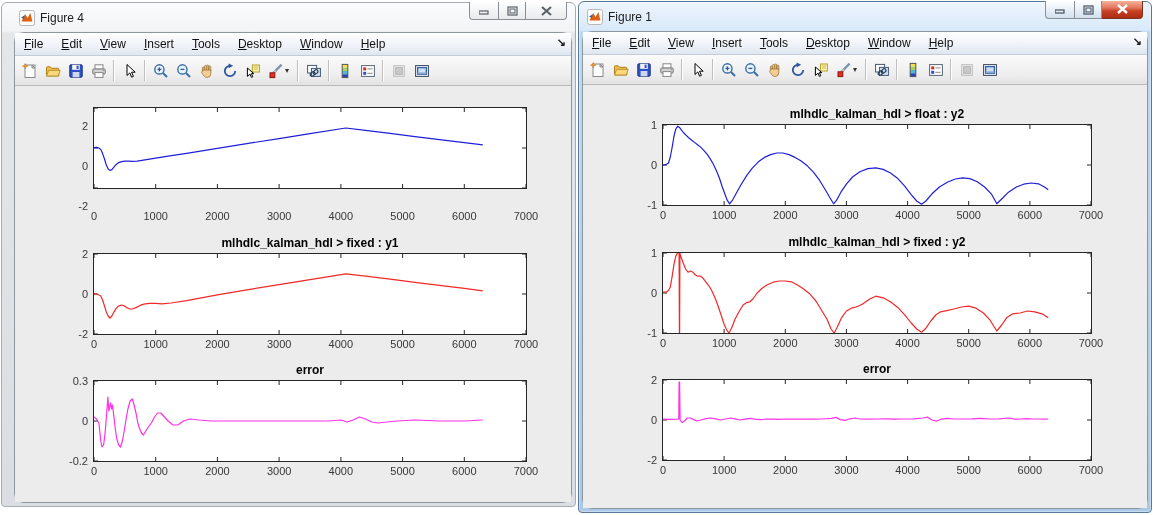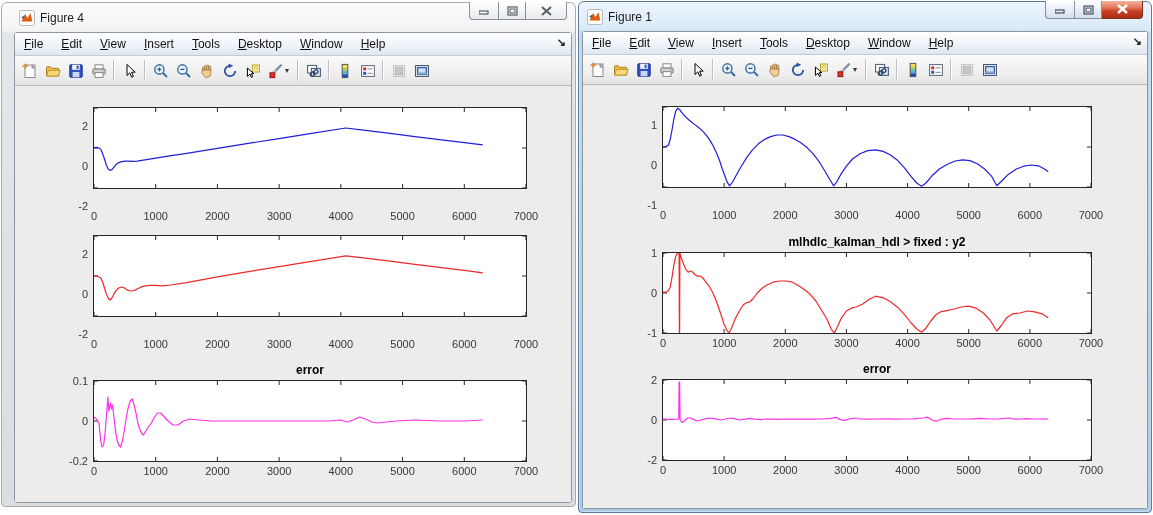--- a/index.html
+++ b/index.html
@@ -17,21 +17,21 @@
   .caption-buttons{position:absolute;top:-1px;right:5px;display:flex;}
   .cap{height:18px;display:flex;align-items:center;justify-content:center;
        border:1px solid #8a8f96;border-top:none;box-sizing:border-box;}
   .cap.min{width:29px;border-radius:0 0 0 4px;border-right:none;}
   .cap.max{width:28px;}
   .cap.close{width:41px;border-radius:0 0 4px 0;border-left:none;}
   .win-inactive .cap{background:linear-gradient(180deg,#ffffff,#f4f5f6 45%,#e8eaec);}
   .win-active .cap.min,.win-active .cap.max{background:linear-gradient(180deg,#fdfeff,#eaf1f9 45%,#d3e0ef);}
   .win-active .cap.close{background:linear-gradient(180deg,#f6b39c,#e1765b 40%,#c63f22 60%,#ad2d14);border-color:#7c2f1c;}
   .client{flex:1;display:flex;flex-direction:column;min-height:0;
-          border:1px solid #8e969e;background:#ececec;border-radius:3px;}
+          border:1px solid #8e969e;background:#ececec;border-radius:10px;}
   .menubar{height:22px;flex:none;display:flex;align-items:center;position:relative;
            background:linear-gradient(180deg,#ffffff,#eef2f8 60%,#dfe6f0);
            border-bottom:1px solid #c3cdd9;font-size:12px;color:#111;}
   .menu-item{padding:2px 9px;cursor:default;}
   .menu-overflow{position:absolute;right:5px;top:3px;font-size:11px;font-weight:bold;color:#222;}
   .toolbar{height:29px;flex:none;display:flex;align-items:center;padding-left:3px;
            background:linear-gradient(180deg,#fbfbfb,#ededed 70%,#e2e2e2);
            border-bottom:1px solid #b9b9b9;}
   .tbtn{width:23px;height:23px;display:flex;align-items:center;justify-content:center;flex:none;}
   .tbtn.disabled{opacity:.55;filter:grayscale(100%);}
@@ -235,20 +235,21 @@
           <span class="xtick" style="left: -24px;">0</span>
           <span class="xtick" style="left: 37.7143px;">1000</span>
           <span class="xtick" style="left: 99.4286px;">2000</span>
           <span class="xtick" style="left: 161.143px;">3000</span>
           <span class="xtick" style="left: 222.857px;">4000</span>
           <span class="xtick" style="left: 284.571px;">5000</span>
           <span class="xtick" style="left: 346.286px;">6000</span>
           <span class="xtick" style="left: 408px;">7000</span>
         </div>
       <div class="subplot sp1">
+        <div class="plot-title">mlhdlc_kalman_hdl &gt; fixed : y1</div>
         <div class="plot-box">
             <svg width="432" height="80" class="plot-svg">
               <path d="M0.0 80V76M0.0 0V4M61.7 80V76M61.7 0V4M123.4 80V76M123.4 0V4M185.1 80V76M185.1 0V4M246.9 80V76M246.9 0V4M308.6 80V76M308.6 0V4M370.3 80V76M370.3 0V4M432.0 80V76M432.0 0V4M0 0.0H4M432 0.0H428M0 40.0H4M432 40.0H428M0 80.0H4M432 80.0H428" stroke="#262626" fill="none"></path>
               <polyline points="0.0,39.6 2.5,40.0 4.9,41.0 6.8,42.0 8.6,46.0 10.5,52.0 12.3,58.0 14.2,62.0 16.0,64.0 17.9,62.0 19.7,58.4 22.2,54.4 24.7,52.0 27.2,51.0 29.6,51.6 32.7,53.6 35.8,55.0 38.9,54.8 42.0,53.6 45.1,52.0 48.1,50.6 51.2,49.8 55.5,49.4 61.7,49.4 67.9,49.8 77.1,49.0 92.6,46.6 123.4,40.8 154.3,35.6 185.1,30.6 216.0,25.6 251.8,19.8 271.5,22.2 296.2,25.2 320.9,28.4 345.6,31.4 370.3,34.4 388.8,36.8" fill="none" stroke="#ef2929" stroke-width="1.2" stroke-linejoin="round"></polyline>
             </svg>
           </div>
       <span class="ytick" style="top: 13px;">2</span>
           <span class="ytick" style="top: 53px;">0</span>
           <span class="ytick" style="top: 93px;">-2</span>
           <span class="xtick" style="left: -24px;">0</span>
@@ -261,21 +262,21 @@
           <span class="xtick" style="left: 408px;">7000</span>
         </div>
       <div class="subplot sp2">
         <div class="plot-title">error</div>
         <div class="plot-box">
             <svg width="432" height="80" class="plot-svg">
               <path d="M0.0 80V76M0.0 0V4M61.7 80V76M61.7 0V4M123.4 80V76M123.4 0V4M185.1 80V76M185.1 0V4M246.9 80V76M246.9 0V4M308.6 80V76M308.6 0V4M370.3 80V76M370.3 0V4M432.0 80V76M432.0 0V4M0 0.0H4M432 0.0H428M0 40.0H4M432 40.0H428M0 80.0H4M432 80.0H428" stroke="#262626" fill="none"></path>
               <polyline points="0.0,36.0 2.5,38.0 4.9,42.0 6.8,60.0 8.0,66.0 9.6,64.0 11.1,52.0 12.7,32.0 13.9,16.0 14.8,30.0 15.7,26.0 16.7,22.0 17.6,28.0 18.5,24.0 19.7,34.0 21.3,48.0 22.8,58.0 24.7,64.0 26.5,66.0 28.4,60.0 30.2,50.0 32.1,38.0 33.9,28.0 36.1,20.0 38.3,18.0 40.1,24.0 42.0,32.0 43.8,42.0 45.7,48.0 47.5,52.0 49.4,54.0 51.8,50.0 54.3,46.0 57.4,42.0 60.5,36.0 63.6,32.0 66.7,32.0 70.4,36.0 74.1,40.0 79.0,44.0 83.9,44.0 89.5,40.0 95.7,38.0 104.9,39.0 117.3,40.0 135.8,40.0 160.5,40.0 185.1,40.0 209.8,40.0 234.5,40.0 246.9,39.0 253.0,41.0 259.2,39.0 265.4,36.0 271.5,38.0 277.7,41.0 283.9,42.0 293.1,41.0 302.4,40.0 320.9,39.0 345.6,40.0 370.3,40.0 388.8,39.0" fill="none" stroke="#ff30e8" stroke-width="1.2" stroke-linejoin="round"></polyline>
             </svg>
           </div>
-      <span class="ytick" style="top: 13px;">0.1</span>
+      <span class="ytick" style="top: 13px;">0.3</span>
           <span class="ytick" style="top: 53px;">0</span>
           <span class="ytick" style="top: 93px;">-0.2</span>
           <span class="xtick" style="left: -24px;">0</span>
           <span class="xtick" style="left: 37.7143px;">1000</span>
           <span class="xtick" style="left: 99.4286px;">2000</span>
           <span class="xtick" style="left: 161.143px;">3000</span>
           <span class="xtick" style="left: 222.857px;">4000</span>
           <span class="xtick" style="left: 284.571px;">5000</span>
           <span class="xtick" style="left: 346.286px;">6000</span>
           <span class="xtick" style="left: 408px;">7000</span>
@@ -448,20 +449,21 @@
   <span class="tbtn">
           <svg width="16" height="16" viewBox="0 0 16 16">
             <rect x="1.6" y="2.6" width="12.8" height="10.8" fill="#fff" stroke="#34475e"></rect>
             <rect x="3.6" y="4.6" width="8.8" height="6.8" fill="#cfe0f4" stroke="#3a62a8" stroke-width="1.4"></rect>
             <rect x="3.6" y="9.4" width="8.8" height="2" fill="#8aa8d2"></rect>
           </svg>
         </span>
 </div>
     <div class="canvas">
       <div class="subplot sp0">
+        <div class="plot-title">mlhdlc_kalman_hdl &gt; float : y2</div>
         <div class="plot-box">
             <svg width="428" height="80" class="plot-svg">
               <path d="M0.0 80V76M0.0 0V4M61.1 80V76M61.1 0V4M122.3 80V76M122.3 0V4M183.4 80V76M183.4 0V4M244.6 80V76M244.6 0V4M305.7 80V76M305.7 0V4M366.9 80V76M366.9 0V4M428.0 80V76M428.0 0V4M0 0.0H4M428 0.0H424M0 40.0H4M428 40.0H424M0 80.0H4M428 80.0H424" stroke="#262626" fill="none"></path>
               <polyline points="0.0,40.0 3.1,39.6 5.5,38.0 7.3,32.0 9.2,22.0 11.0,11.2 12.8,4.0 14.7,1.2 16.5,2.4 18.3,4.8 20.8,8.0 23.2,10.4 25.7,12.8 28.7,15.2 31.8,17.6 34.9,20.0 37.9,22.4 41.0,25.6 44.0,29.2 47.1,33.6 50.1,38.8 53.2,45.2 56.3,52.8 59.3,62.0 61.8,68.8 64.2,75.2 66.6,78.8 69.7,74.8 73.4,68.0 78.3,59.2 83.8,50.4 89.3,43.2 95.4,36.8 101.5,32.4 107.6,29.6 113.7,28.0 119.8,28.0 126.0,29.6 132.1,32.4 138.2,36.0 144.3,40.8 150.4,47.2 156.5,55.2 162.6,65.2 166.9,72.8 170.6,78.8 173.6,75.2 177.9,67.2 183.4,59.2 189.5,52.0 196.9,46.8 204.8,43.6 212.8,42.8 220.1,44.4 227.5,48.0 234.8,53.6 241.5,60.8 248.2,69.6 253.7,76.0 258.6,79.2 262.9,76.0 269.0,68.8 276.4,62.0 284.3,57.2 292.3,54.0 299.6,52.8 306.9,53.6 314.3,56.8 321.6,62.0 328.3,68.8 333.8,78.8 338.7,74.0 345.5,67.2 353.4,62.0 360.7,59.2 368.1,58.0 375.4,58.8 381.5,62.0 385.2,64.8" fill="none" stroke="#1f1fd8" stroke-width="1.2" stroke-linejoin="round"></polyline>
             </svg>
           </div>
       <span class="ytick" style="top: 13px;">1</span>
           <span class="ytick" style="top: 53px;">0</span>
           <span class="ytick" style="top: 93px;">-1</span>
           <span class="xtick" style="left: -24px;">0</span>

